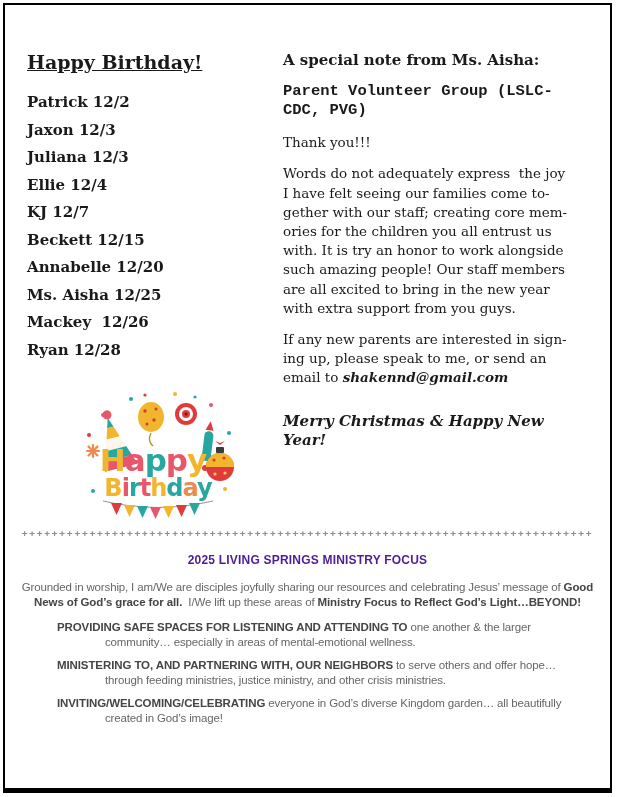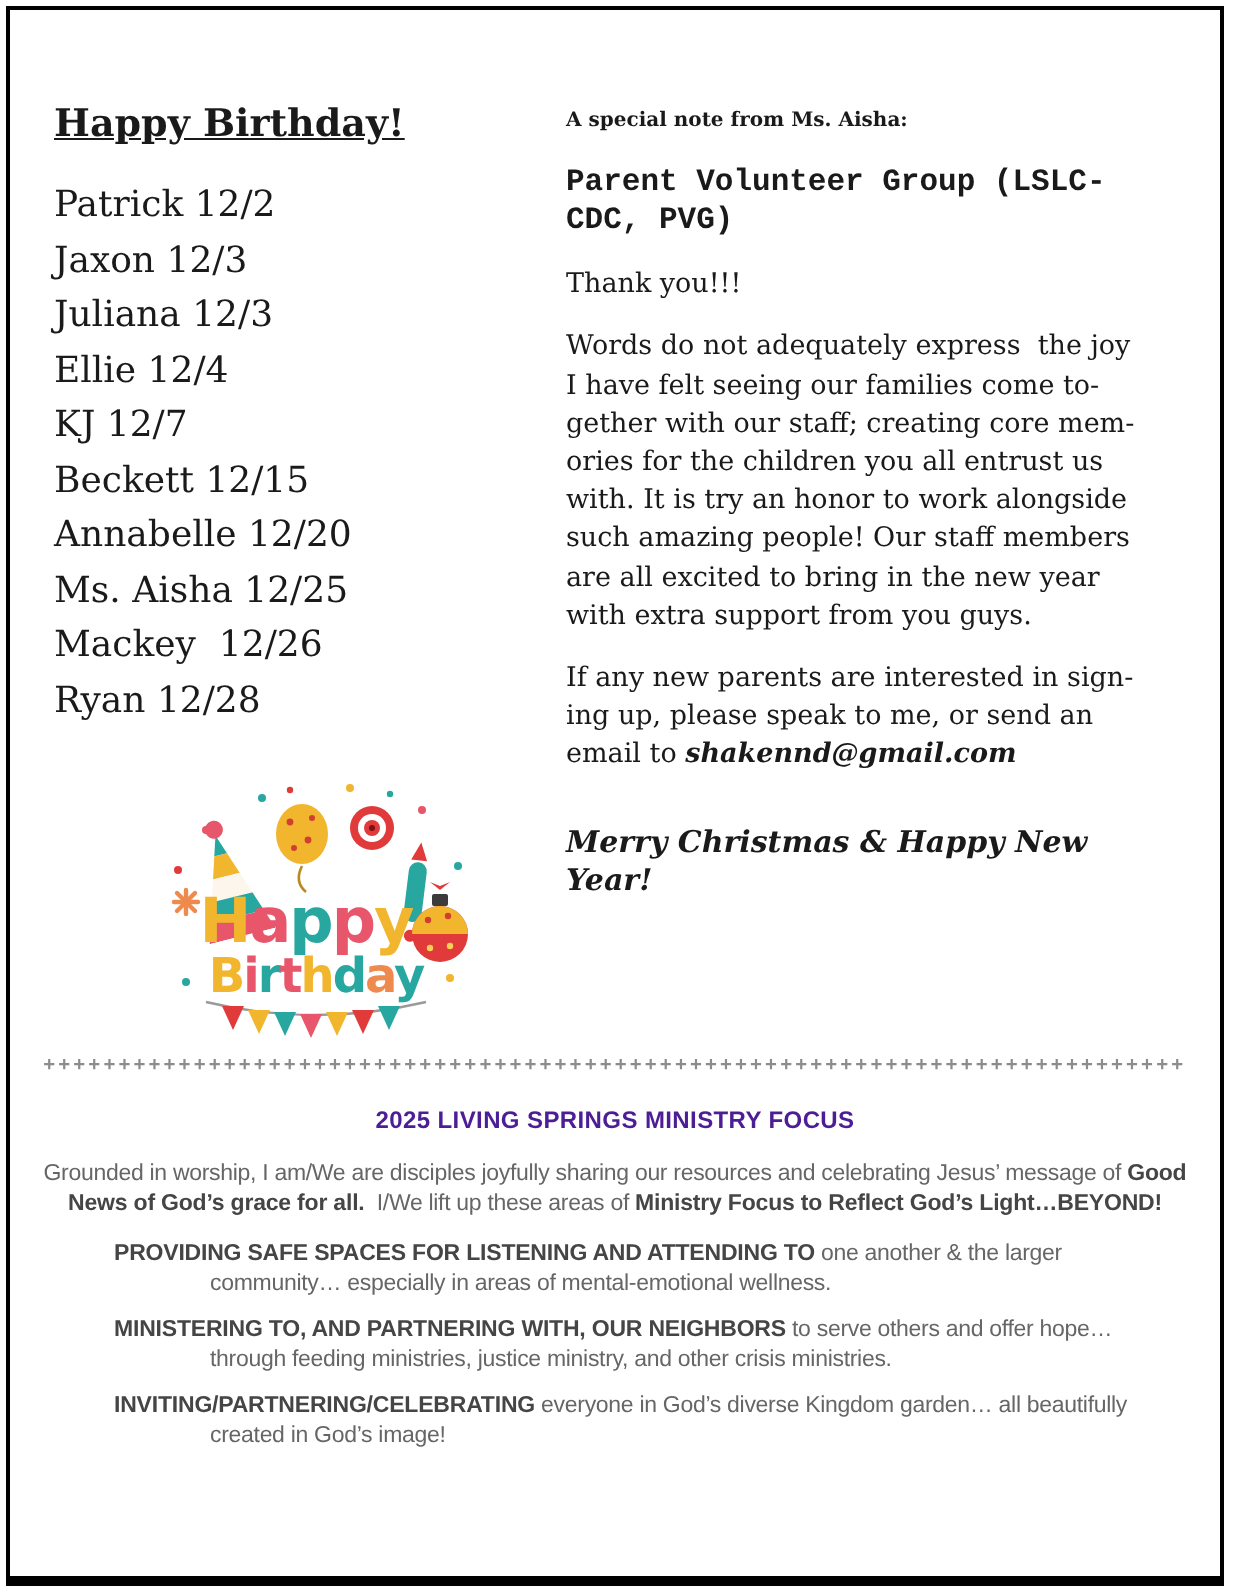--- a/index.html
+++ b/index.html
@@ -2,25 +2,25 @@
 <html><head>
 <meta charset="utf-8">
 <style>
   html,body{margin:0;padding:0;background:#fff;}
   body{width:617px;height:797px;position:relative;font-family:"DejaVu Serif",serif;color:#1a1a1a;}
   .frame{position:absolute;top:3px;left:3px;width:609px;height:790px;border:2px solid #000;border-bottom-width:5px;box-sizing:border-box;background:#fff;}
 
   
   .left-col{position:absolute;left:22px;top:46px;width:244px;text-align:left;}
   .bday-heading{font-size:19px;font-weight:bold;text-decoration:underline;margin:0 0 16px 0;}
-  .bday-list{font-size:18px;line-height:27.5px;white-space:pre-wrap;}
+  .bday-list{font-size:15px;line-height:27.5px;white-space:pre-wrap;font-weight:bold;}
 
   
   .right-col{position:absolute;left:278px;top:46px;width:318px;font-size:13.5px;line-height:19.2px;}
-  .note-title{font-size:10px;font-weight:bold;margin:0 0 12px 0;}
+  .note-title{font-size:15px;font-weight:bold;margin:0 0 12px 0;}
   .note-subtitle{font-size:15.5px;font-weight:bold;line-height:18.5px;margin:0 0 14px 0;white-space:pre-wrap;font-family:Liberation Mono, monospace;}
   .note-par{margin:0 0 12px 0;white-space:pre-wrap;}
   .email{font-weight:bold;font-style:italic;}
   .closing{font-size:15px;font-weight:bold;font-style:italic;line-height:19px;white-space:pre-wrap;margin-top:24px;}
 
   
   .bday-art{position:absolute;left:78px;top:382px;}
 
   
   .ministry{position:absolute;left:0;right:0;top:522px;font-family:"Liberation Sans",sans-serif;color:#666;font-size:11.5px;letter-spacing:-0.15px;}
@@ -159,17 +159,17 @@
     </g>
   </svg>
 
   <div class="ministry">
     <div class="plus-divider">++++++++++++++++++++++++++++++++++++++++++++++++++++++++++++++++++++++++++++</div>
     <div class="ministry-title">2025 LIVING SPRINGS MINISTRY FOCUS</div>
     <div class="ministry-intro"><span>Grounded in worship, I am/We are disciples joyfully sharing our resources and celebrating Jesus’ message of </span><b>Good News of God’s grace for all.</b><span>&nbsp; I/We lift up these areas of </span><b>Ministry Focus to Reflect God’s Light…BEYOND!</b></div>
     <div class="bullets">
       <div class="bullet"><b>PROVIDING SAFE SPACES FOR LISTENING AND ATTENDING TO</b><span> one another &amp; the larger community… especially in areas of mental-emotional wellness.</span></div>
       <div class="bullet"><b>MINISTERING TO, AND PARTNERING WITH, OUR NEIGHBORS</b><span> to serve others and offer hope… through feeding ministries, justice ministry, and other crisis ministries.</span></div>
-      <div class="bullet"><b>INVITING/PARTNERING/CELEBRATING</b><span> everyone in God’s diverse Kingdom garden… all beautifully created in God’s image!</span></div>
+      <div class="bullet"><b>INVITING/WELCOMING/CELEBRATING</b><span> everyone in God’s diverse Kingdom garden… all beautifully created in God’s image!</span></div>
     </div>
   </div>
 
 </div>
 
 </body></html>

